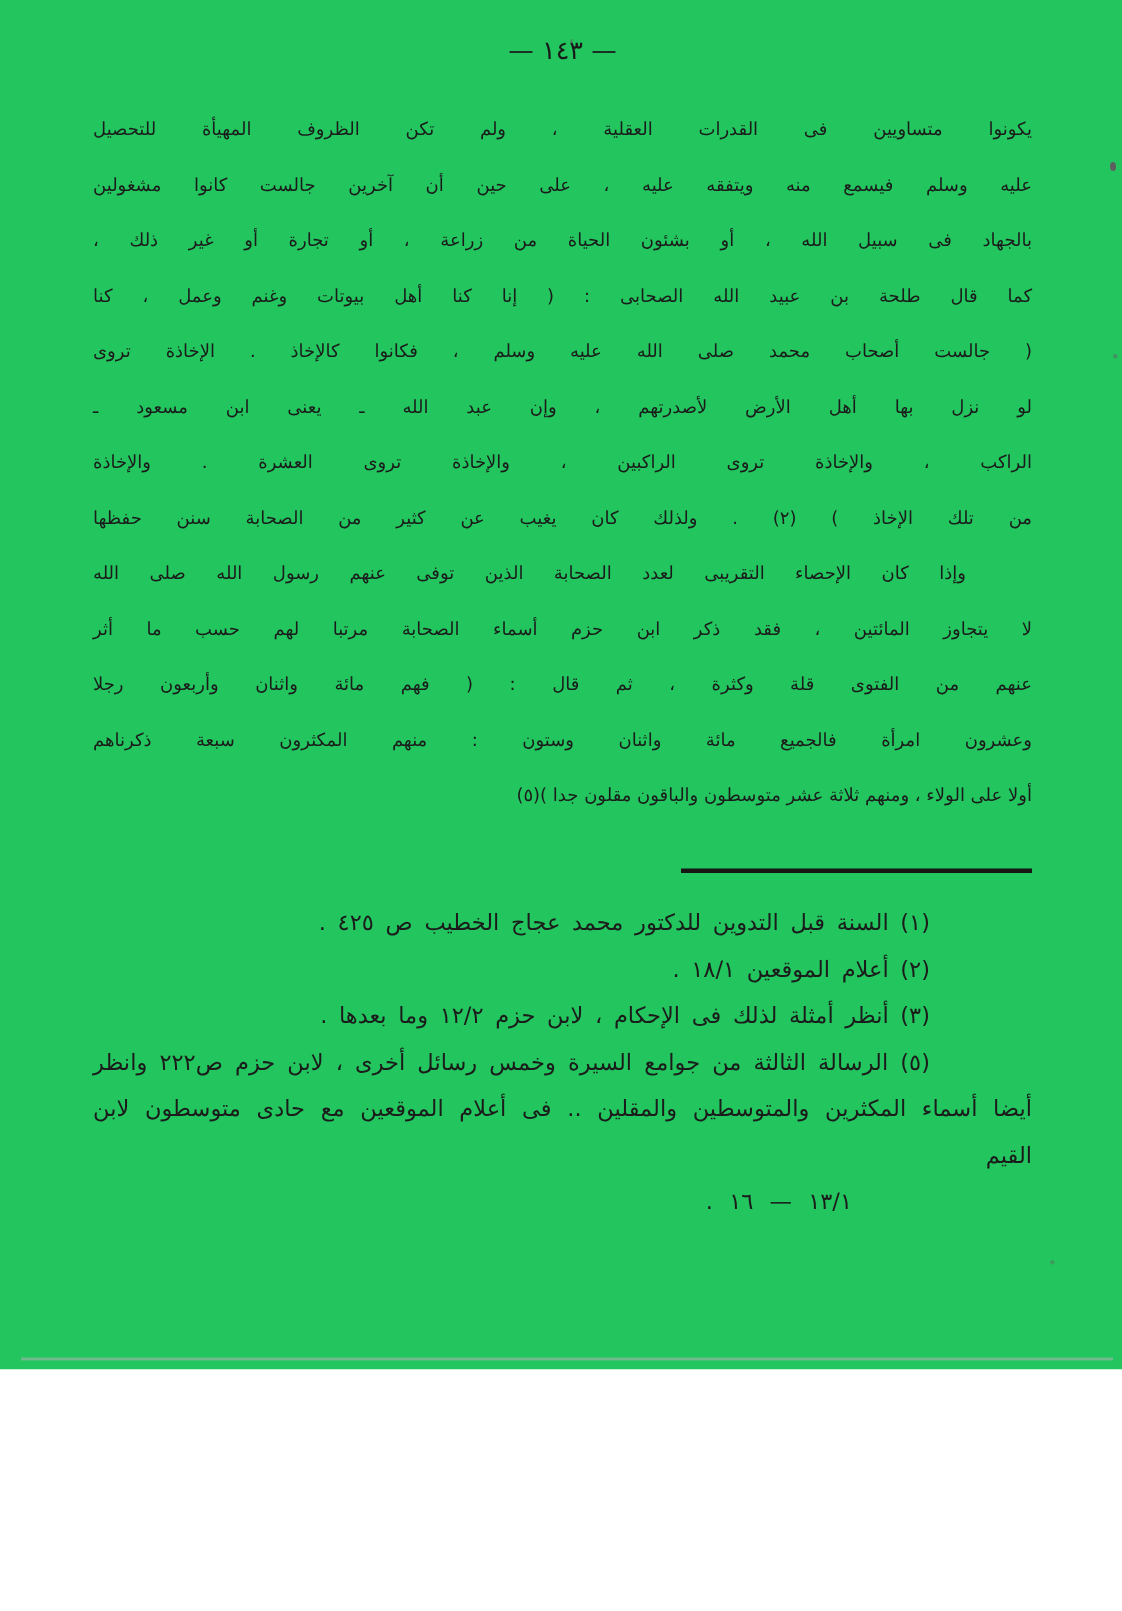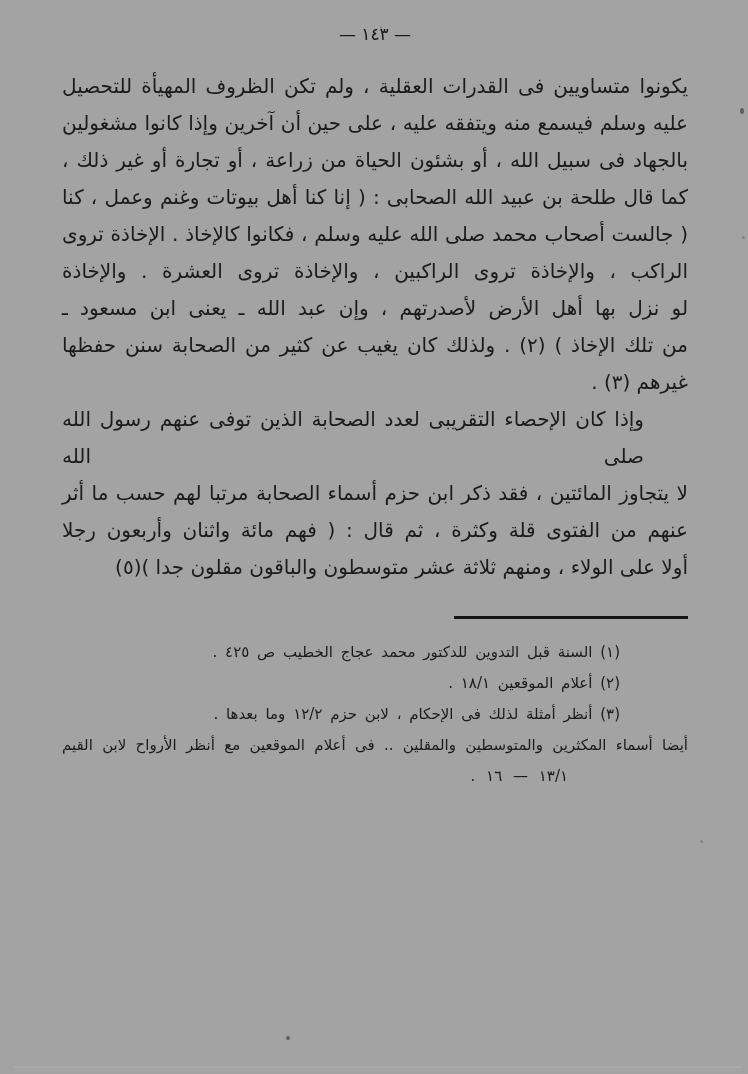--- a/index.html
+++ b/index.html
@@ -3,39 +3,39 @@
 <meta charset="utf-8">
 <style>
   html, body {
     margin: 0;
     padding: 0;
     background: #ffffff;
   }
   .page {
     position: relative;
     width: 748px;
-    height: 1074px;
+    height: 913px;
     box-sizing: border-box;
-    background: #a3a3a3;
+    background: #22c55e;
     direction: rtl;
     font-family: "DejaVu Sans", sans-serif;
     color: #1b1b1b;
     padding: 18px 60px 0 62px;
     overflow: hidden;
   }
   .page-number {
     text-align: center;
     font-size: 17px;
     letter-spacing: 3px;
     margin-top: 6px;
     color: #191919;
   }
   .main-text {
     margin-top: 24px;
-    font-size: 20px;
+    font-size: 12px;
     line-height: 37px;
   }
   .line {
     text-align: justify;
     text-align-last: justify;
     white-space: normal;
   }
   .line.short {
     text-align: right;
     text-align-last: right;
@@ -100,46 +100,47 @@
 <body>
 
 <div class="page">
 
   <div class="page-number">— ١٤٣ —</div>
 
   <div class="main-text">
 
     <div class="para para-1">
       <div class="line">يكونوا متساويين فى القدرات العقلية ، ولم تكن الظروف المهيأة للتحصيل</div>
-      <div class="line">عليه وسلم فيسمع منه ويتفقه عليه ، على حين أن آخرين وإذا كانوا مشغولين</div>
+      <div class="line">عليه وسلم فيسمع منه ويتفقه عليه ، على حين أن آخرين جالست كانوا مشغولين</div>
       <div class="line">بالجهاد فى سبيل الله ، أو بشئون الحياة من زراعة ، أو تجارة أو غير ذلك ،</div>
       <div class="line">كما قال طلحة بن عبيد الله الصحابى : ( إنا كنا أهل بيوتات وغنم وعمل ، كنا</div>
       <div class="line">( جالست أصحاب محمد صلى الله عليه وسلم ، فكانوا كالإخاذ . الإخاذة تروى</div>
+      <div class="line">لو نزل بها أهل الأرض لأصدرتهم ، وإن عبد الله ـ يعنى ابن مسعود ـ</div>
       <div class="line">الراكب ، والإخاذة تروى الراكبين ، والإخاذة تروى العشرة . والإخاذة</div>
-      <div class="line">لو نزل بها أهل الأرض لأصدرتهم ، وإن عبد الله ـ يعنى ابن مسعود ـ</div>
       <div class="line">من تلك الإخاذ ) (٢) . ولذلك كان يغيب عن كثير من الصحابة سنن حفظها</div>
-      <div class="line short">غيرهم (٣) .</div>
     </div>
 
     <div class="para para-2">
       <div class="line indent">وإذا كان الإحصاء التقريبى لعدد الصحابة الذين توفى عنهم رسول الله صلى الله</div>
       <div class="line">لا يتجاوز المائتين ، فقد ذكر ابن حزم أسماء الصحابة مرتبا لهم حسب ما أثر</div>
       <div class="line">عنهم من الفتوى قلة وكثرة ، ثم قال : ( فهم مائة واثنان وأربعون رجلا</div>
+      <div class="line">وعشرون امرأة فالجميع مائة واثنان وستون : منهم المكثرون سبعة ذكرناهم</div>
       <div class="line short">أولا على الولاء ، ومنهم ثلاثة عشر متوسطون والباقون مقلون جدا )(٥)</div>
     </div>
 
   </div>
 
   <div class="fn-sep"></div>
 
   <div class="footnotes">
     <div class="fn">(١) السنة قبل التدوين للدكتور محمد عجاج الخطيب ص ٤٢٥ .</div>
     <div class="fn">(٢) أعلام الموقعين ١٨/١ .</div>
     <div class="fn">(٣) أنظر أمثلة لذلك فى الإحكام ، لابن حزم ١٢/٢ وما بعدها .</div>
-    <div class="fn continuation">أيضا أسماء المكثرين والمتوسطين والمقلين .. فى أعلام الموقعين مع أنظر الأرواح لابن القيم</div>
+    <div class="fn justified">(٥) الرسالة الثالثة من جوامع السيرة وخمس رسائل أخرى ، لابن حزم ص٢٢٢ وانظر</div>
+    <div class="fn continuation">أيضا أسماء المكثرين والمتوسطين والمقلين .. فى أعلام الموقعين مع حادى متوسطون لابن القيم</div>
     <div class="fn reference">١٣/١ — ١٦ .</div>
   </div>
 
   <div class="speck s1"></div>
   <div class="speck s2"></div>
   <div class="speck s3"></div>
   <div class="speck s4"></div>
   <div class="speck s5"></div>
   <div class="scan-edge"></div>
 

